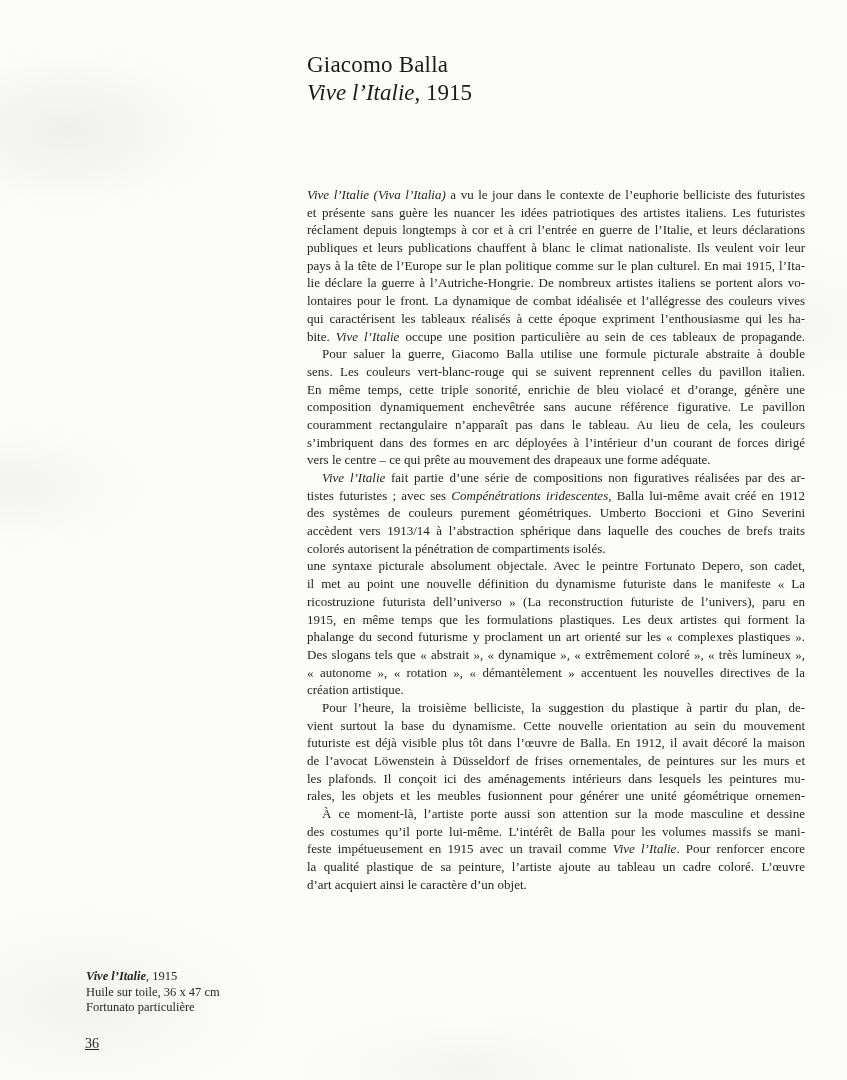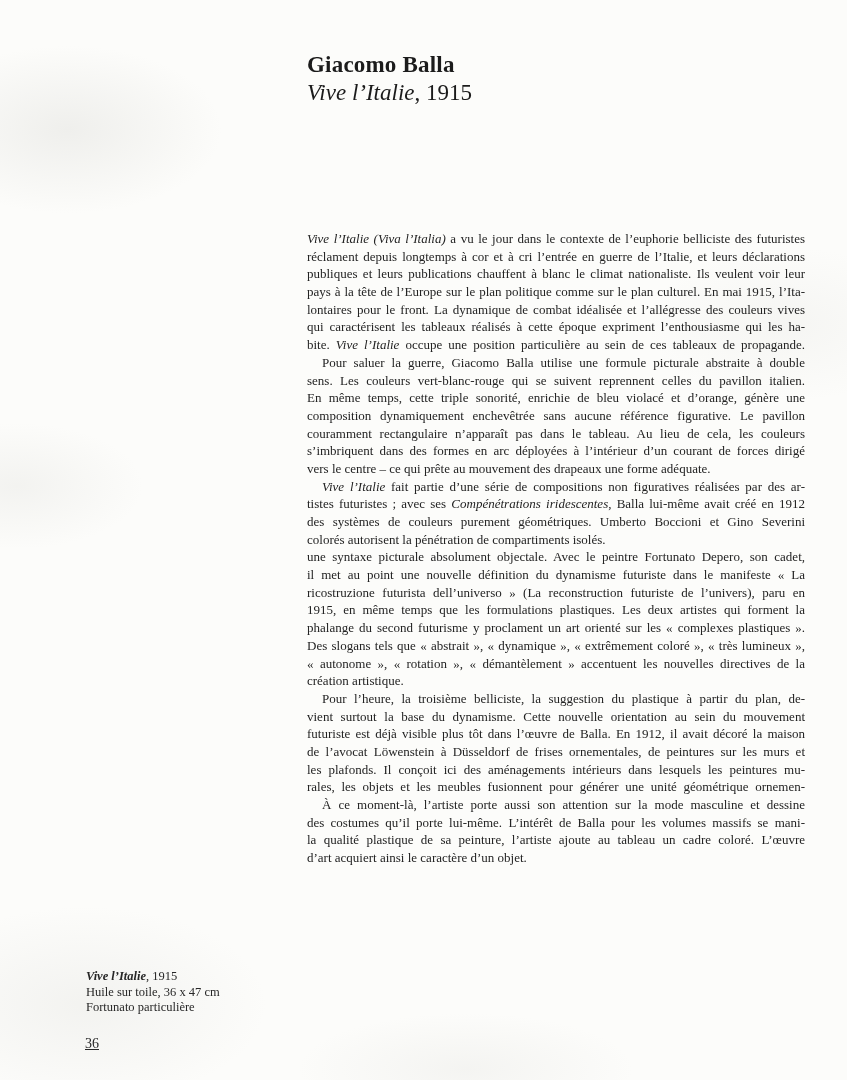--- a/index.html
+++ b/index.html
@@ -21,40 +21,39 @@
       radial-gradient(240px 80px at 55% 99%, rgba(208,208,203,.18), transparent 70%);
     overflow: hidden;
     font-family: "Liberation Serif", "DejaVu Serif", serif;
     color: #232323;
   }
   .title {
     position: absolute;
     left: 307px;
     top: 51px;
     font-size: 23px;
-    font-weight: bold;
+    font-weight: normal;
     line-height: 27px;
     letter-spacing: 0.2px;
     color: #1b1b1b;
   }
   .subtitle {
     position: absolute;
     left: 307px;
     top: 79px;
     font-size: 23px;
     line-height: 27px;
     color: #1b1b1b;
   }
   .subtitle .work { font-style: italic; }
   .body-column {
     position: absolute;
     left: 307px;
     top: 186px;
     width: 498px;
-    margin-top: 44px;
   }
   .line {
     white-space: nowrap;
     height: 17.7px;
     line-height: 17.7px;
     font-size: 13px;
     text-align: justify;
     text-align-last: justify;
     text-justify: inter-word;
   }
@@ -86,53 +85,57 @@
 <div class="page">
 
   <div class="title">Giacomo Balla</div>
 
   <div class="subtitle">
     <span class="work">Vive l’Italie</span><span>, 1915</span>
   </div>
 
   <div class="body-column">
       <div class="line"><span class="it">Vive l’Italie (Viva l’Italia)</span><span> a vu le jour dans le contexte de l’euphorie belliciste des futuristes</span></div>
+      <div class="line"><span>et présente sans guère les nuancer les idées patriotiques des artistes italiens. Les futuristes</span></div>
       <div class="line"><span>réclament depuis longtemps à cor et à cri l’entrée en guerre de l’Italie, et leurs déclarations</span></div>
       <div class="line"><span>publiques et leurs publications chauffent à blanc le climat nationaliste. Ils veulent voir leur</span></div>
       <div class="line"><span>pays à la tête de l’Europe sur le plan politique comme sur le plan culturel. En mai 1915, l’Ita-</span></div>
+      <div class="line"><span>lie déclare la guerre à l’Autriche-Hongrie. De nombreux artistes italiens se portent alors vo-</span></div>
       <div class="line"><span>lontaires pour le front. La dynamique de combat idéalisée et l’allégresse des couleurs vives</span></div>
       <div class="line"><span>qui caractérisent les tableaux réalisés à cette époque expriment l’enthousiasme qui les ha-</span></div>
       <div class="line"><span>bite. </span><span class="it">Vive l’Italie</span><span> occupe une position particulière au sein de ces tableaux de propagande.</span></div>
       <div class="line indent"><span>Pour saluer la guerre, Giacomo Balla utilise une formule picturale abstraite à double</span></div>
       <div class="line"><span>sens. Les couleurs vert-blanc-rouge qui se suivent reprennent celles du pavillon italien.</span></div>
       <div class="line"><span>En même temps, cette triple sonorité, enrichie de bleu violacé et d’orange, génère une</span></div>
       <div class="line"><span>composition dynamiquement enchevêtrée sans aucune référence figurative. Le pavillon</span></div>
       <div class="line"><span>couramment rectangulaire n’apparaît pas dans le tableau. Au lieu de cela, les couleurs</span></div>
       <div class="line"><span>s’imbriquent dans des formes en arc déployées à l’intérieur d’un courant de forces dirigé</span></div>
       <div class="line unjust"><span>vers le centre – ce qui prête au mouvement des drapeaux une forme adéquate.</span></div>
       <div class="line indent"><span class="it">Vive l’Italie</span><span> fait partie d’une série de compositions non figuratives réalisées par des ar-</span></div>
       <div class="line"><span>tistes futuristes ; avec ses </span><span class="it">Compénétrations iridescentes</span><span>, Balla lui-même avait créé en 1912</span></div>
       <div class="line"><span>des systèmes de couleurs purement géométriques. Umberto Boccioni et Gino Severini</span></div>
+      <div class="line"><span>accèdent vers 1913/14 à l’abstraction sphérique dans laquelle des couches de brefs traits</span></div>
       <div class="line unjust"><span>colorés autorisent la pénétration de compartiments isolés.</span></div>
       <div class="line"><span>une syntaxe picturale absolument objectale. Avec le peintre Fortunato Depero, son cadet,</span></div>
       <div class="line"><span>il met au point une nouvelle définition du dynamisme futuriste dans le manifeste « La</span></div>
       <div class="line"><span>ricostruzione futurista dell’universo » (La reconstruction futuriste de l’univers), paru en</span></div>
       <div class="line"><span>1915, en même temps que les formulations plastiques. Les deux artistes qui forment la</span></div>
       <div class="line"><span>phalange du second futurisme y proclament un art orienté sur les « complexes plastiques ».</span></div>
       <div class="line"><span>Des slogans tels que « abstrait », « dynamique », « extrêmement coloré », « très lumineux »,</span></div>
       <div class="line"><span>« autonome », « rotation », « démantèlement » accentuent les nouvelles directives de la</span></div>
       <div class="line unjust"><span>création artistique.</span></div>
       <div class="line indent"><span>Pour l’heure, la troisième belliciste, la suggestion du plastique à partir du plan, de-</span></div>
       <div class="line"><span>vient surtout la base du dynamisme. Cette nouvelle orientation au sein du mouvement</span></div>
       <div class="line"><span>futuriste est déjà visible plus tôt dans l’œuvre de Balla. En 1912, il avait décoré la maison</span></div>
       <div class="line"><span>de l’avocat Löwenstein à Düsseldorf de frises ornementales, de peintures sur les murs et</span></div>
       <div class="line"><span>les plafonds. Il conçoit ici des aménagements intérieurs dans lesquels les peintures mu-</span></div>
       <div class="line"><span>rales, les objets et les meubles fusionnent pour générer une unité géométrique ornemen-</span></div>
       <div class="line indent"><span>À ce moment-là, l’artiste porte aussi son attention sur la mode masculine et dessine</span></div>
       <div class="line"><span>des costumes qu’il porte lui-même. L’intérêt de Balla pour les volumes massifs se mani-</span></div>
+      <div class="line"><span>feste impétueusement en 1915 avec un travail comme </span><span class="it">Vive l’Italie</span><span>. Pour renforcer encore</span></div>
       <div class="line"><span>la qualité plastique de sa peinture, l’artiste ajoute au tableau un cadre coloré. L’œuvre</span></div>
       <div class="line unjust"><span>d’art acquiert ainsi le caractère d’un objet.</span></div>
     </div>
 
   <div class="caption">
     <div>
       <span class="work">Vive l’Italie</span><span>, 1915</span>
     </div>
     <div>Huile sur toile, 36 x 47 cm</div>
     <div>Fortunato particulière</div>

